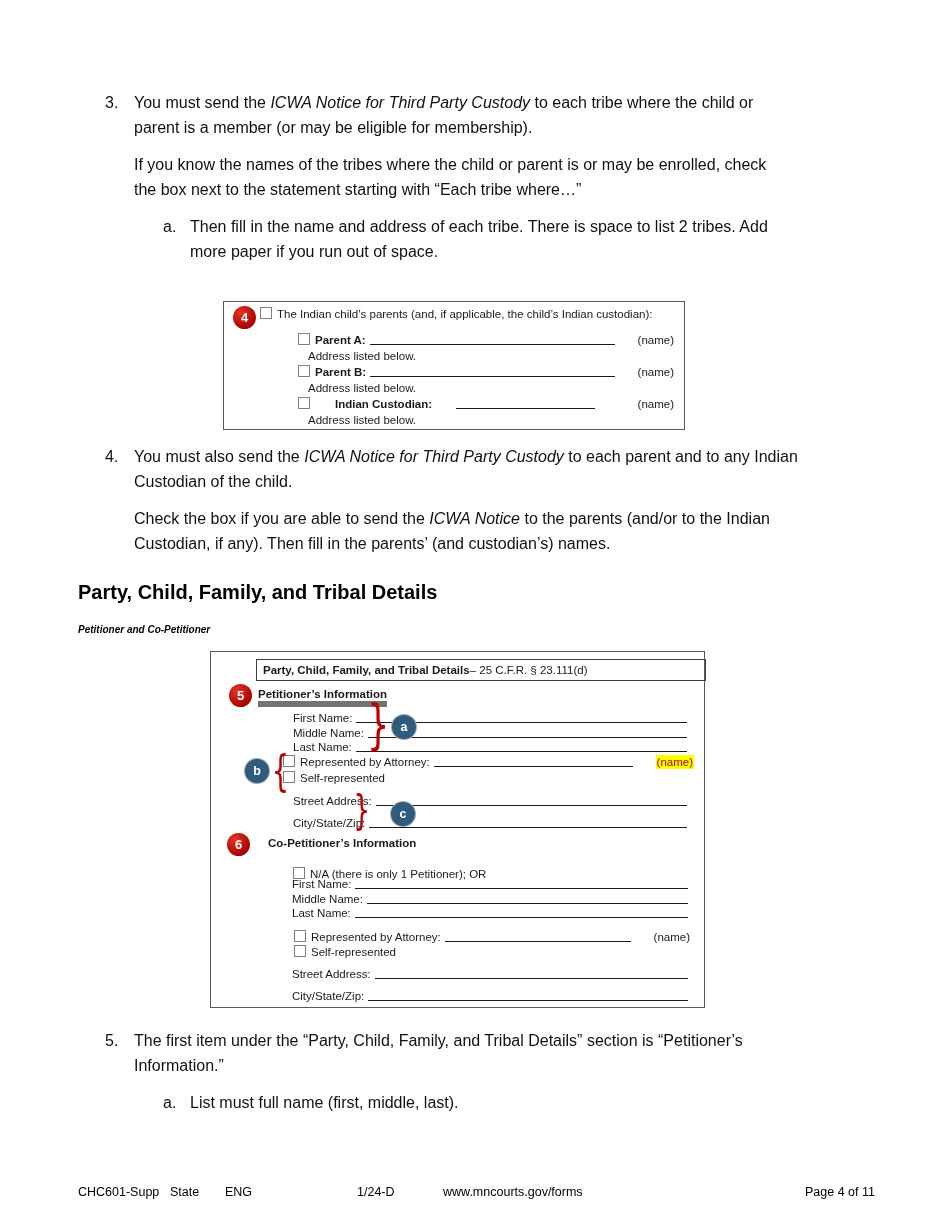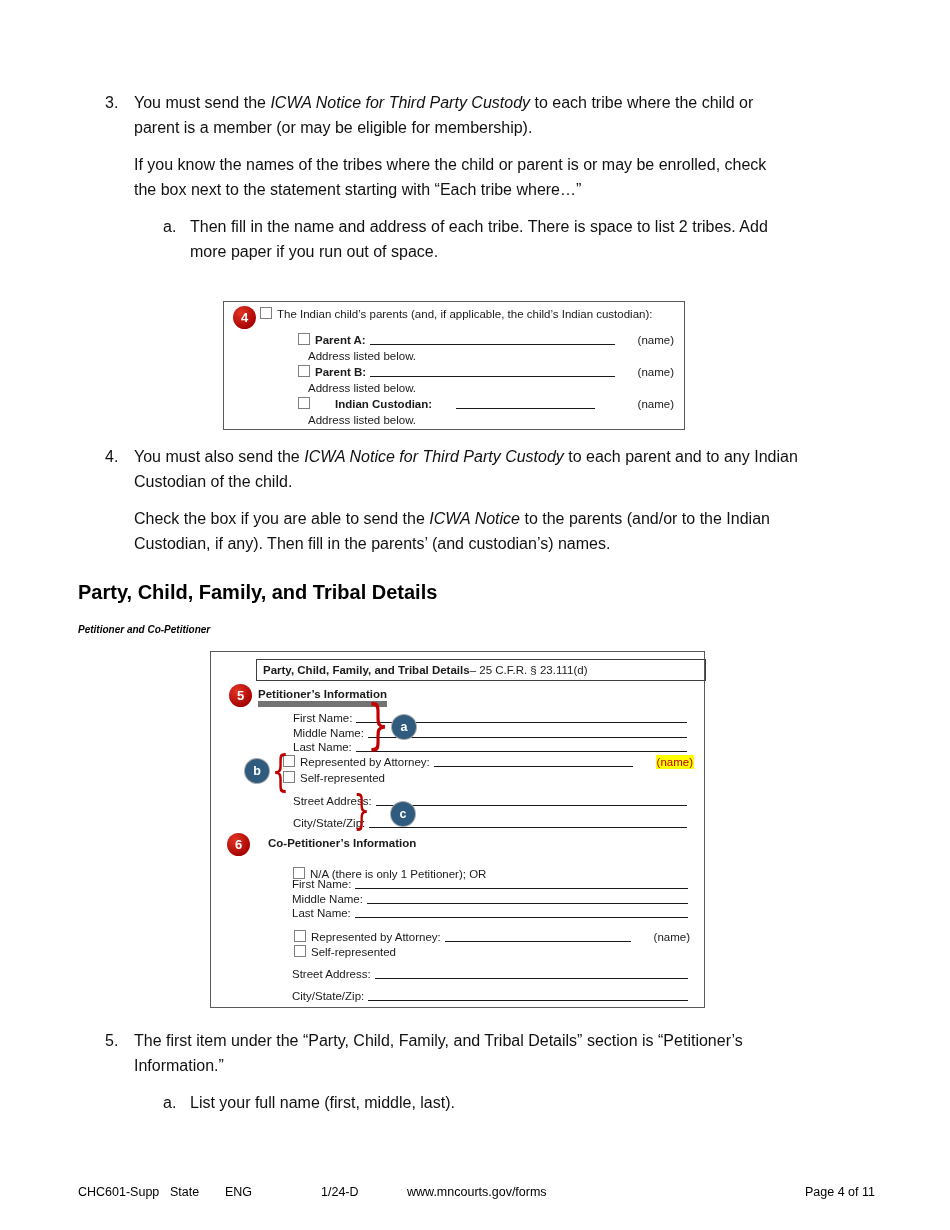--- a/index.html
+++ b/index.html
@@ -46,21 +46,21 @@
   #f56-title { position:absolute; left:45px; top:7px; width:442px; height:20px;
                border:1px solid #3f3f3f; display:flex; align-items:center;
                padding-left:6px; white-space:nowrap; }
   .sechead { font-weight:bold; }
   .u { border-bottom:6px solid #737373; padding-bottom:1px;text-align:center; }
 
   
   .footer { position:absolute; left:78px; right:75px; top:1184px; font-size:12.5px; line-height:17px; color:#000; }
   .footer .l1 { font-weight:bold; font-style:italic; white-space:nowrap; }
   .footer .l2 { display:flex; white-space:nowrap; }
-  .fc1 { width:92px; } .fc2 { width:55px; } .fc3 { width:96px; } .fc4 { width:86px; }
+  .fc1 { width:92px; } .fc2 { width:55px; } .fc3 { width:96px; } .fc4 { width:86px;margin-left:36px; }
   .fpage { margin-left:auto; }
 </style>
 </head>
 <body>
 
 <div class="page">
 
   <div class="li" style="top:90px">
     <div class="num">3.</div>
     <div class="body">
@@ -226,21 +226,21 @@
   <div class="li" style="top:1028px">
     <div class="num">5.</div>
     <div class="body">
       <div class="line">The first item under the “Party, Child, Family, and Tribal Details” section is “Petitioner’s</div>
       <div class="line">Information.”</div>
     </div>
   </div>
   <div class="li sub" style="top:1090px">
     <div class="num">a.</div>
     <div class="body">
-      <div class="line">List your full name (first, middle, last).</div>
+      <div class="line">List must full name (first, middle, last).</div>
     </div>
   </div>
 
   <div class="footer">
     <div class="l2">
       <span class="fc1">CHC601-Supp</span>
       <span class="fc2">State</span>
       <span class="fc3">ENG</span>
       <span class="fc4">1/24-D</span>
       <span>www.mncourts.gov/forms</span>

